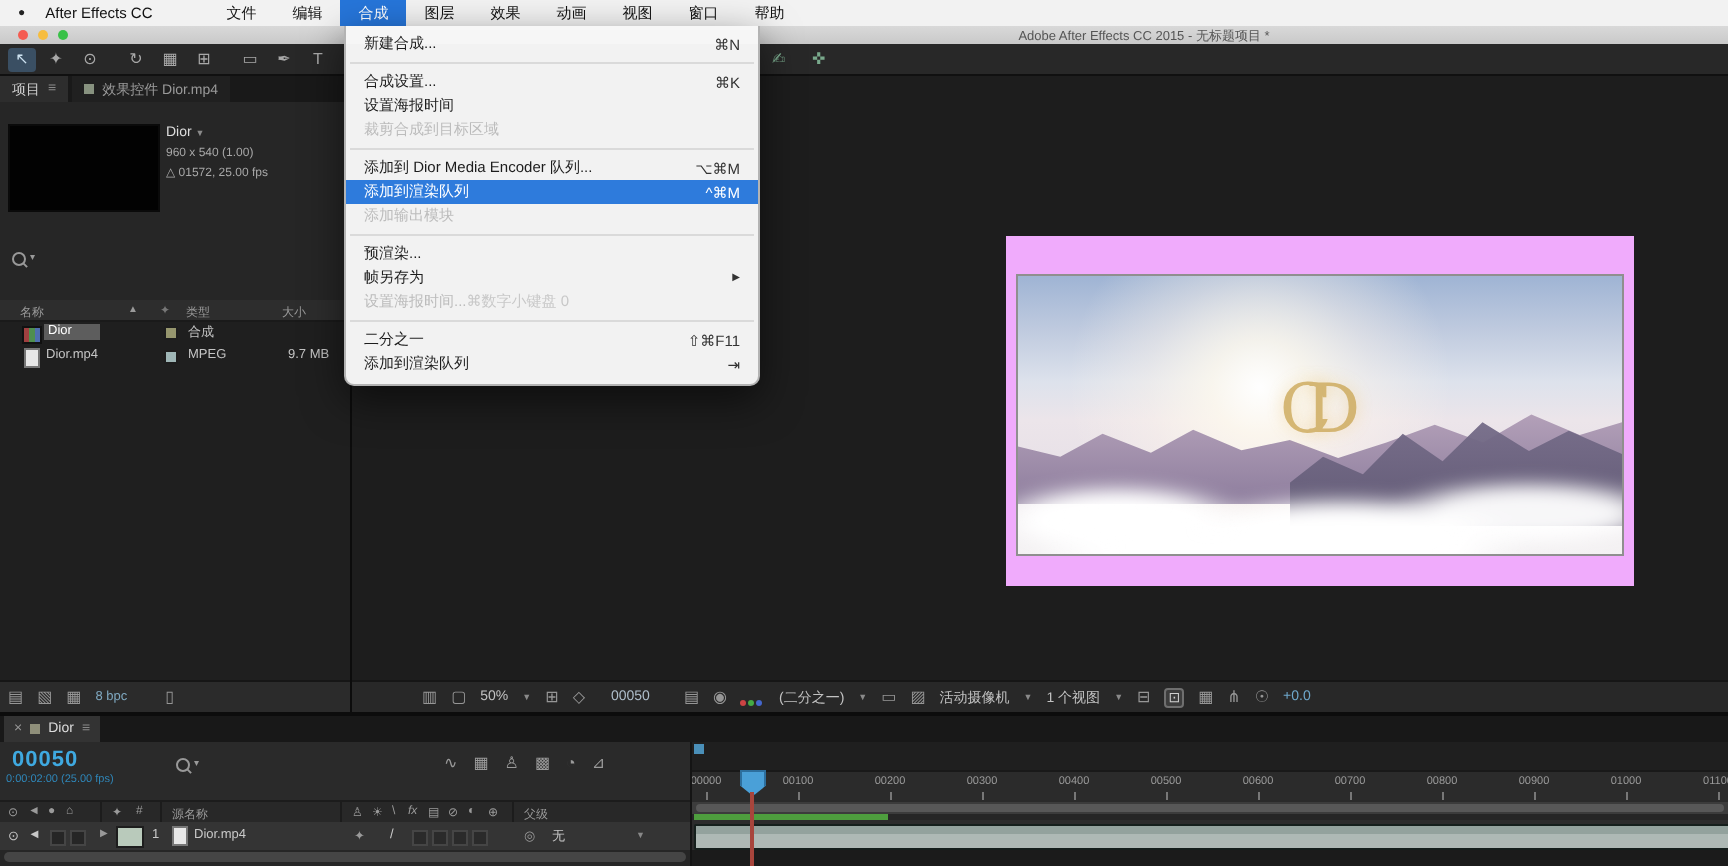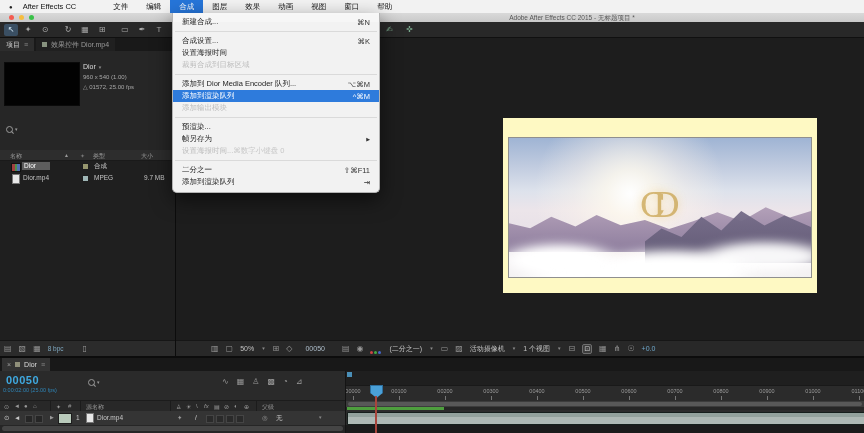--- a/index.html
+++ b/index.html
@@ -42,21 +42,21 @@
   .plist-hd{left:0;top:112px;width:176px;height:10px;background:#2d2d2d;border-bottom:1px solid #1a1a1a;
             font-size:6px;color:#9a9a9a;}
   .prow{position:absolute;width:176px;height:11px;font-size:6.5px;color:#c4c4c4;}
   .labsq{position:absolute;width:5px;height:5px;border:1px solid #1d1d1d;}
   .compicon{position:absolute;left:11px;top:2px;width:8px;height:7px;border:1px solid #111;
             background:linear-gradient(90deg,#a04040 0 33%,#4f8f4f 33% 66%,#4f6fb0 66%);}
   .fileicon{position:absolute;left:12px;top:1px;width:6px;height:8px;background:#e8e8e8;border:1px solid #777;}
   .pfoot{left:0;top:302px;width:176px;height:16px;background:#2b2b2b;border-top:1px solid #161616;
          display:flex;align-items:center;gap:7px;padding-left:4px;box-sizing:border-box;}
   
-  .viewer{left:327px;top:80px;width:314px;height:175px;background:#fef9c3;}
+  .viewer{left:327px;top:80px;width:314px;height:175px;background:#f0abfc;}
   .vimg{position:absolute;left:5px;top:19px;width:302px;height:139px;border:1px solid #8f8f8f;overflow:hidden;
     background:
       radial-gradient(circle at 40% 40%, rgba(255,255,255,.98) 0%, rgba(255,250,238,.8) 12%, rgba(255,246,236,.4) 28%, rgba(255,255,255,0) 48%),
       linear-gradient(180deg,#9fb4d4 0%,#c0cbdf 20%,#dde2ec 38%,#ece5ea 52%,#e9e2e8 64%,#f4f2f3 100%);}
   .mtn1{position:absolute;left:0;bottom:18%;width:100%;height:46%;background:linear-gradient(180deg,#c3afc4,#8d7d9d);
         clip-path:polygon(0 55%,7% 63%,14% 45%,22% 60%,29% 42%,37% 58%,45% 50%,53% 64%,61% 52%,69% 38%,77% 52%,85% 30%,93% 46%,100% 36%,100% 100%,0 100%);}
   .mtn2{position:absolute;right:0;bottom:10%;width:55%;height:52%;background:linear-gradient(180deg,#7d7390,#5f5873);
         clip-path:polygon(0 70%,10% 52%,22% 64%,34% 36%,46% 55%,58% 28%,72% 48%,84% 34%,100% 50%,100% 100%,0 100%);opacity:.95;}
   .clouds{position:absolute;left:-10px;bottom:-8px;width:110%;height:60%;filter:blur(4px);background:
      radial-gradient(ellipse 90px 26px at 18% 70%, #fff 45%, transparent 75%),

